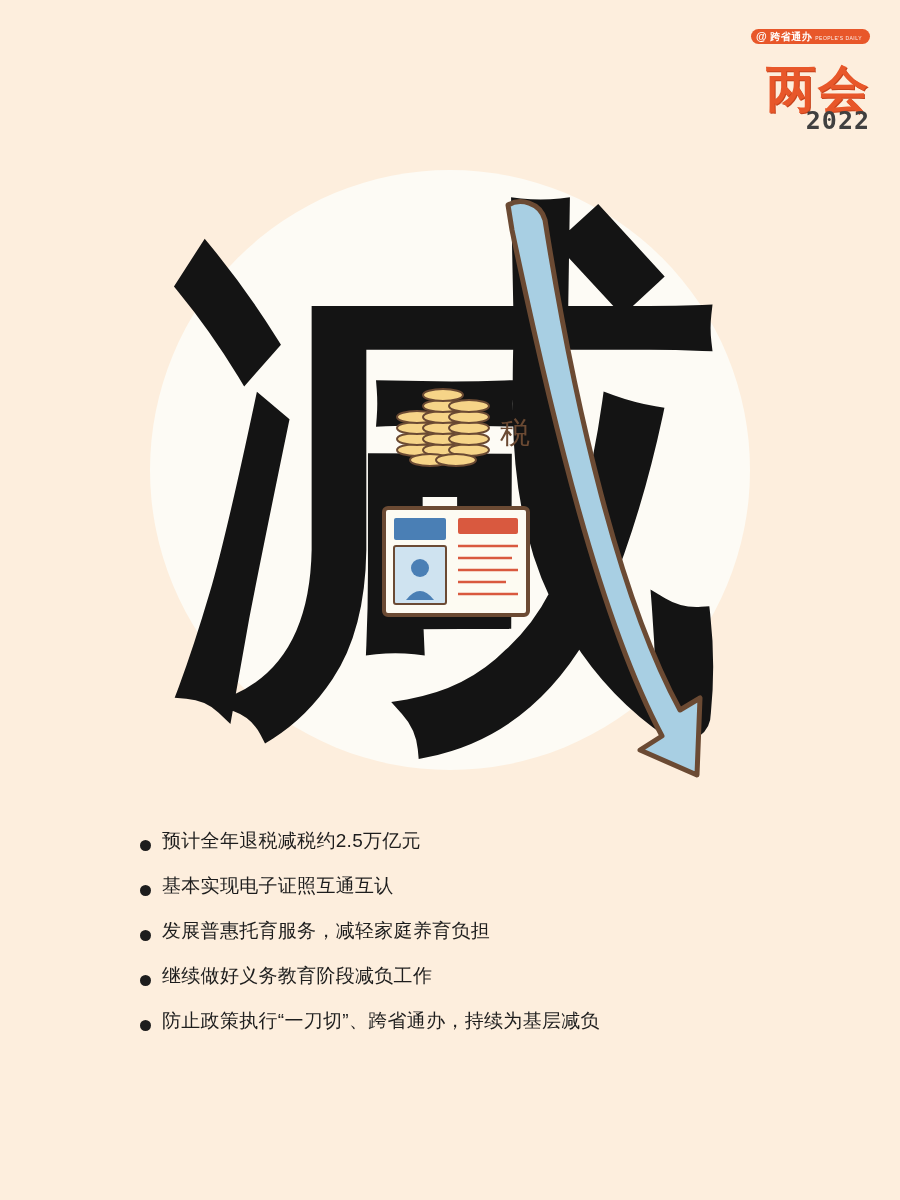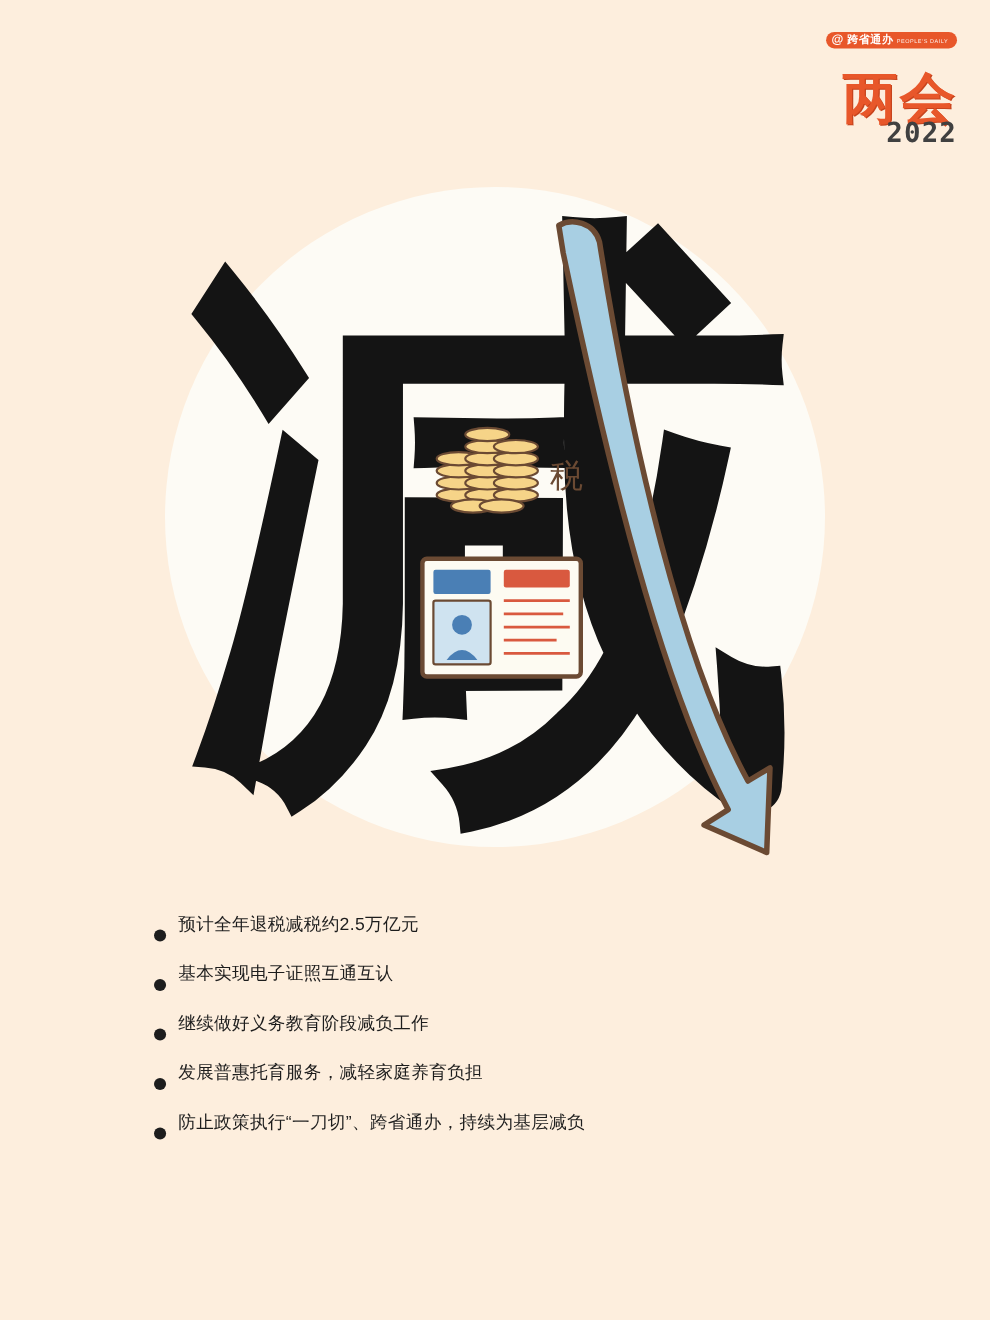--- a/index.html
+++ b/index.html
@@ -110,24 +110,24 @@
 
   
   .bullets {
     position: absolute;
     left: 140px;
     top: 825px;
     width: 660px;
   }
   .bullet {
     display: flex;
-    align-items: flex-end;
+    align-items: center;
     margin-bottom: 14px;
     color: #1d1d1d;
-    font-size: 16px;
+    font-size: 19px;
     line-height: 31px;
     letter-spacing: .3px;
   }
   .bullet-dot {
     flex: 0 0 auto;
     width: 11px;
     height: 11px;
     border-radius: 50%;
     background: #1d1d1d;
     margin: 10px 11px 0 0;
@@ -208,23 +208,23 @@
   <div class="bullet">
     <span class="bullet-dot"></span>
     <span class="bullet-text">预计全年退税减税约2.5万亿元</span>
   </div>
   <div class="bullet">
     <span class="bullet-dot"></span>
     <span class="bullet-text">基本实现电子证照互通互认</span>
   </div>
   <div class="bullet">
     <span class="bullet-dot"></span>
+    <span class="bullet-text">发展普惠托育服务，减轻家庭养育负担</span>
+  </div>
+  <div class="bullet">
+    <span class="bullet-dot"></span>
     <span class="bullet-text">继续做好义务教育阶段减负工作</span>
   </div>
   <div class="bullet">
     <span class="bullet-dot"></span>
-    <span class="bullet-text">发展普惠托育服务，减轻家庭养育负担</span>
-  </div>
-  <div class="bullet">
-    <span class="bullet-dot"></span>
     <span class="bullet-text">防止政策执行“一刀切”、跨省通办，持续为基层减负</span>
   </div>
 </div>
 
 </body></html>

